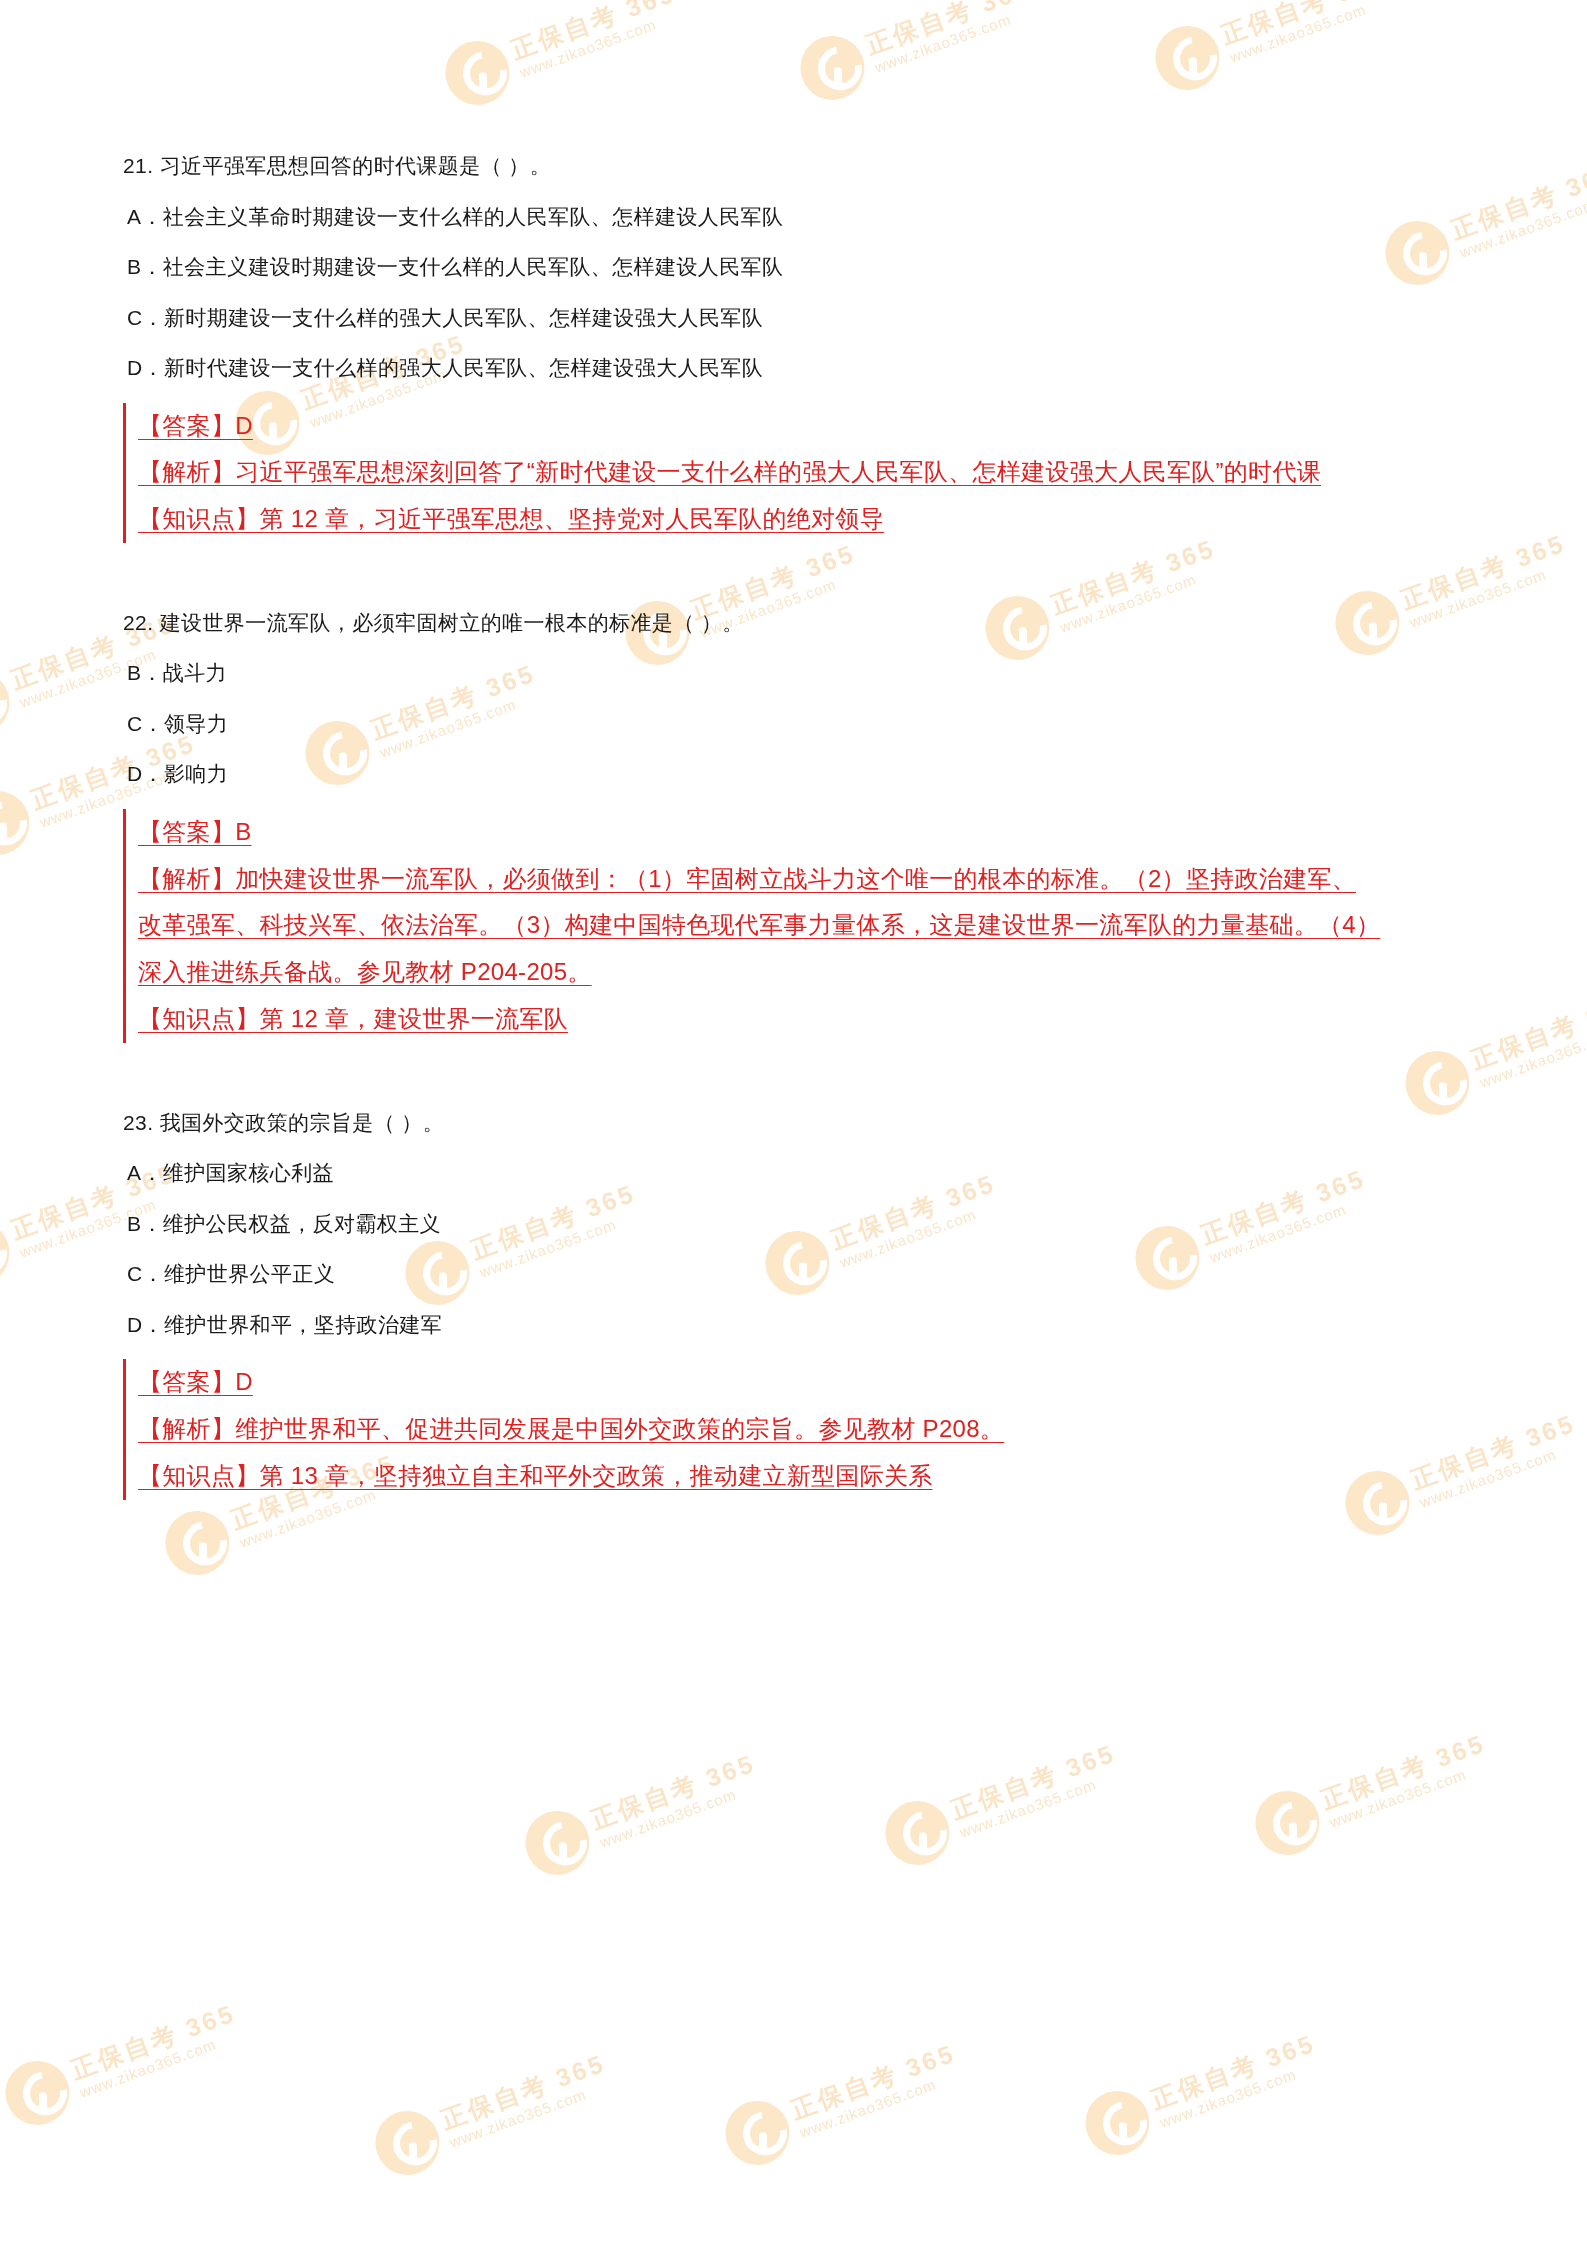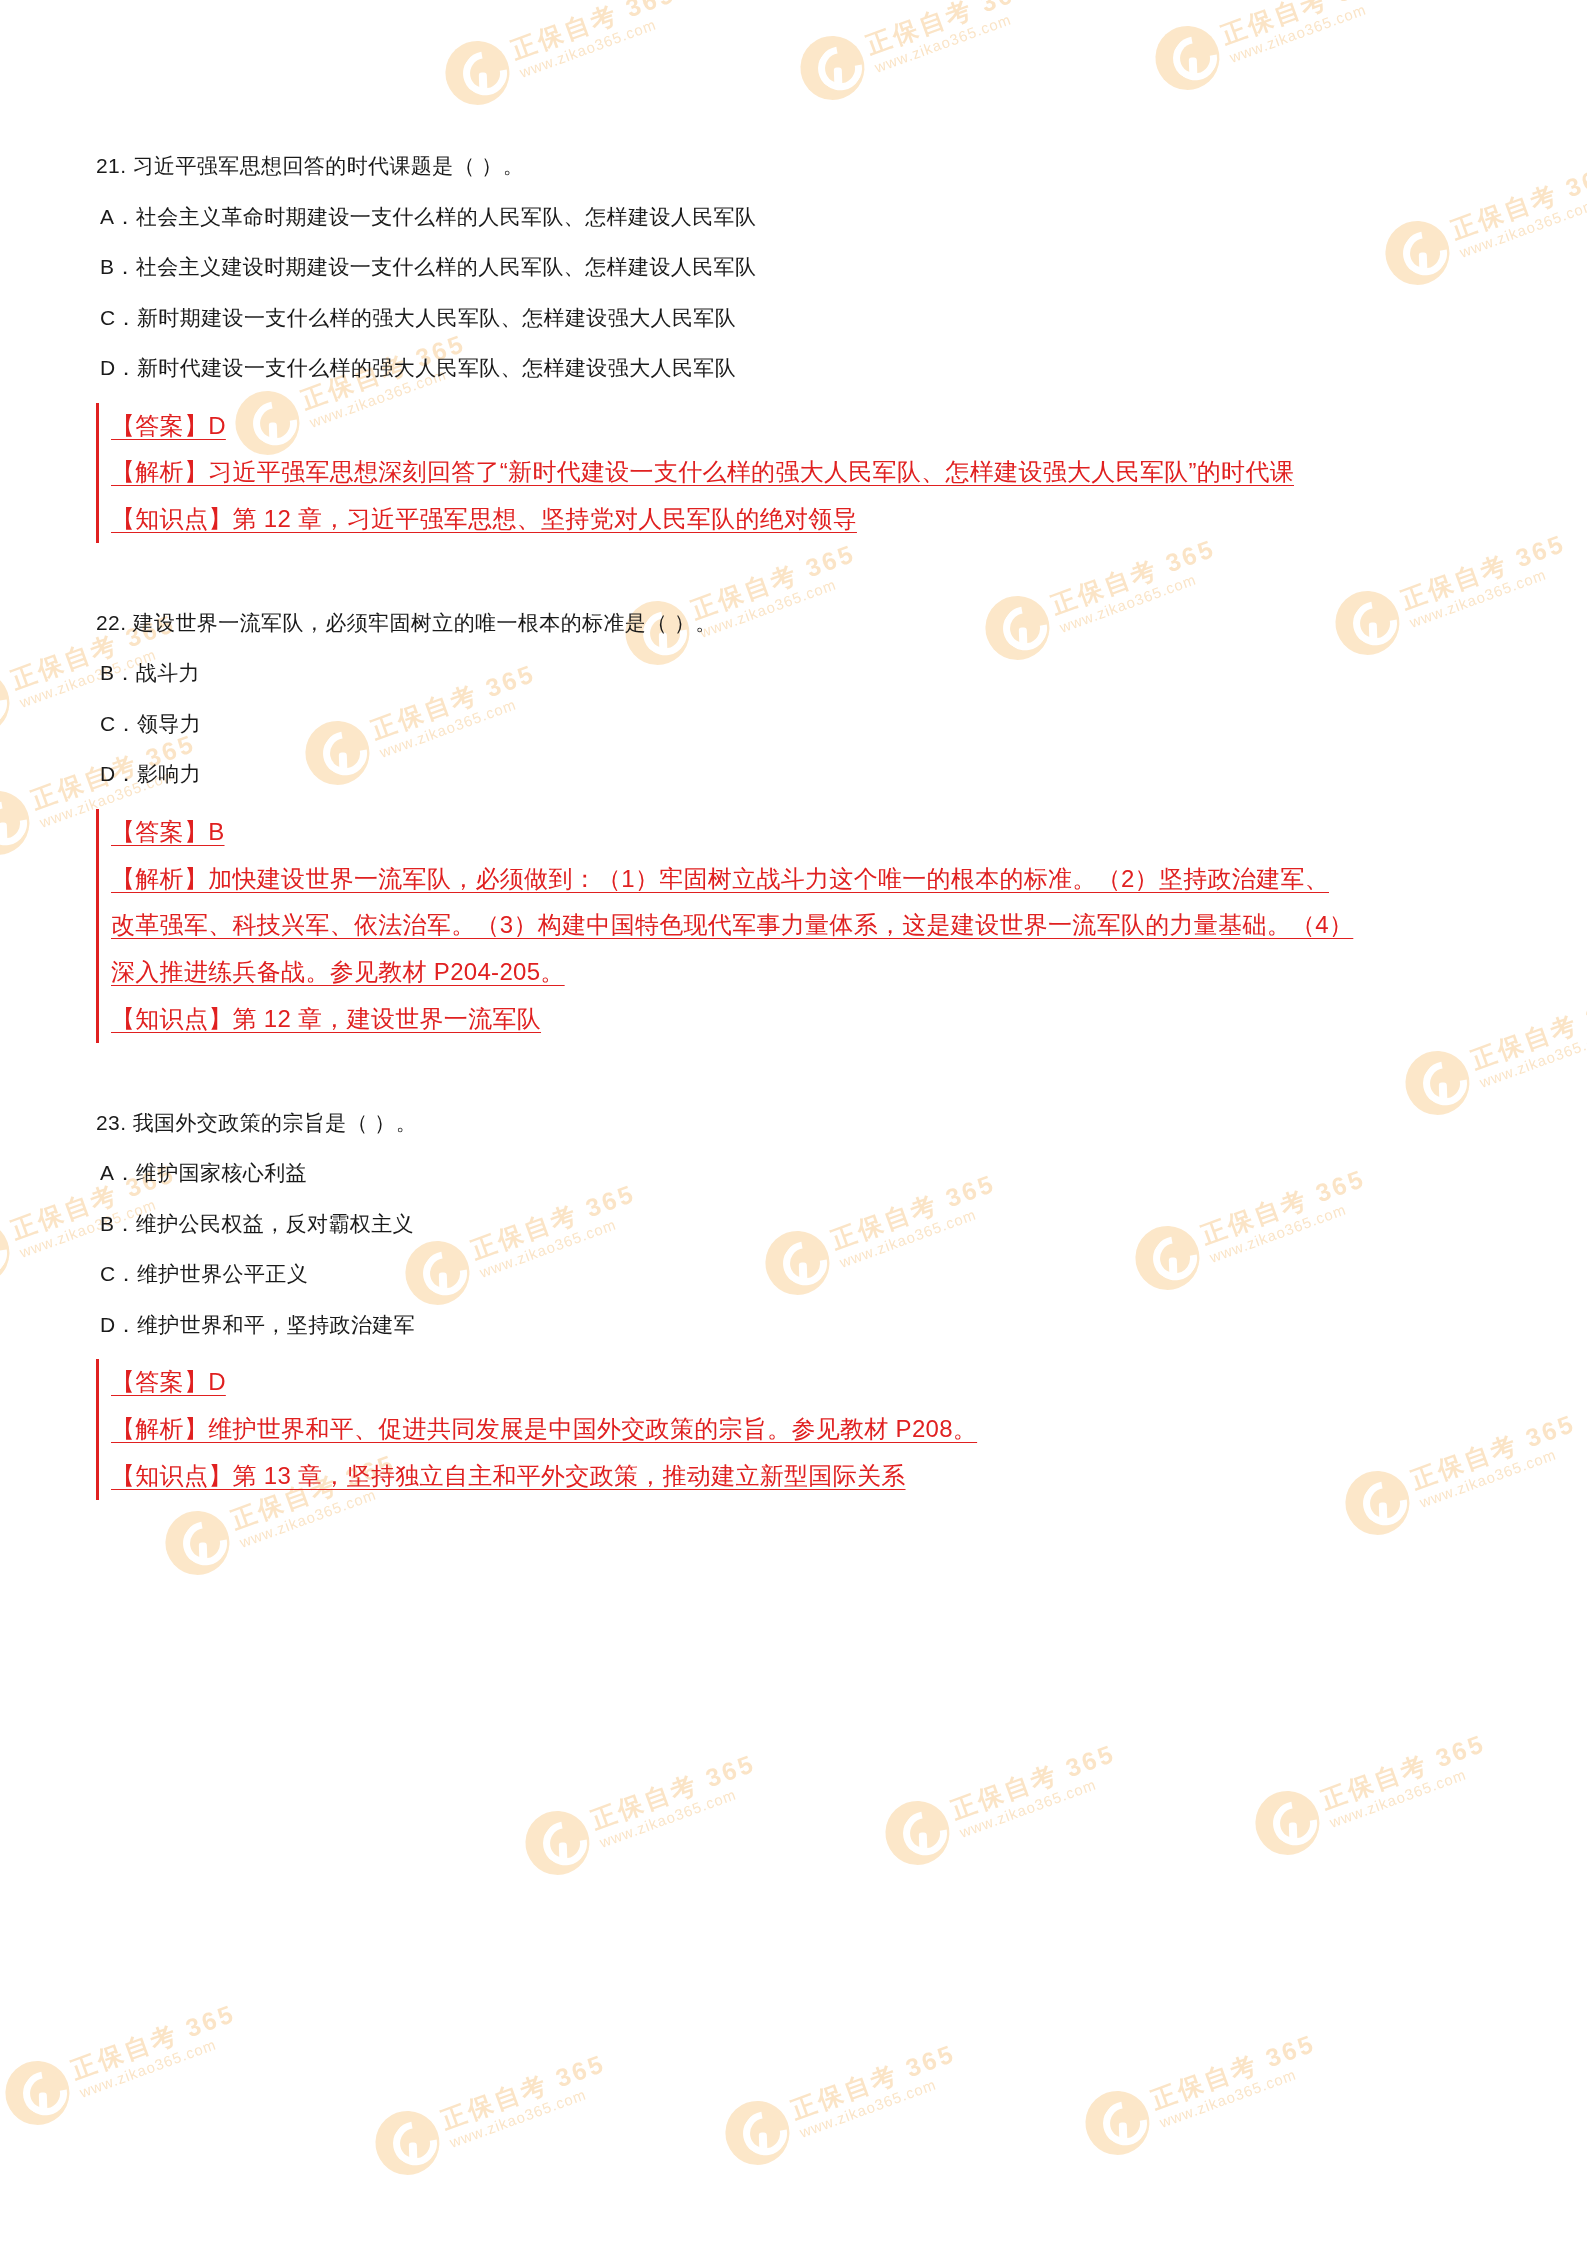--- a/index.html
+++ b/index.html
@@ -79,21 +79,21 @@
     font-size: 15px;
     letter-spacing: 1px;
   }
 
   
   .content {
     position: relative;
     z-index: 10;
     padding: 150px 96px 0 96px;
   }
-  .q-block { margin-bottom: 0; }
+  .q-block { margin-bottom: 0; margin-left: 27px; }
   .q-stem {
     font-size: 21px;
     color: #1a1a1a;
     line-height: 1.5;
     margin-bottom: 19px;
     letter-spacing: .4px;
   }
   .q-option {
     font-size: 21px;
     color: #1a1a1a;

